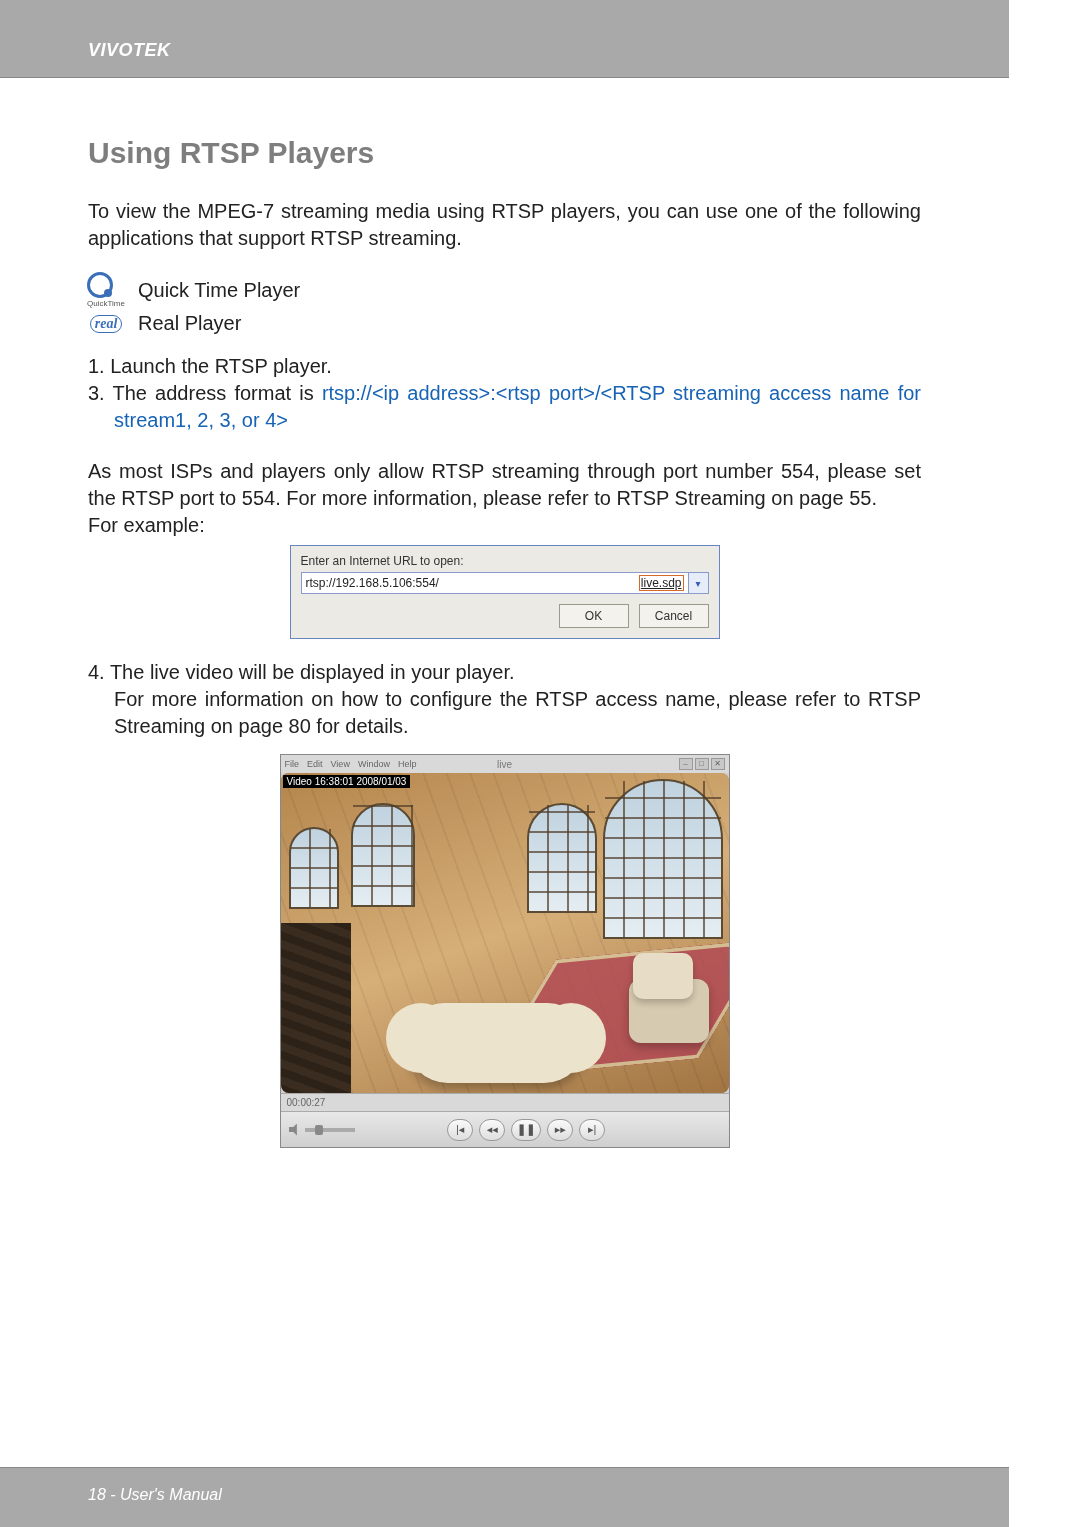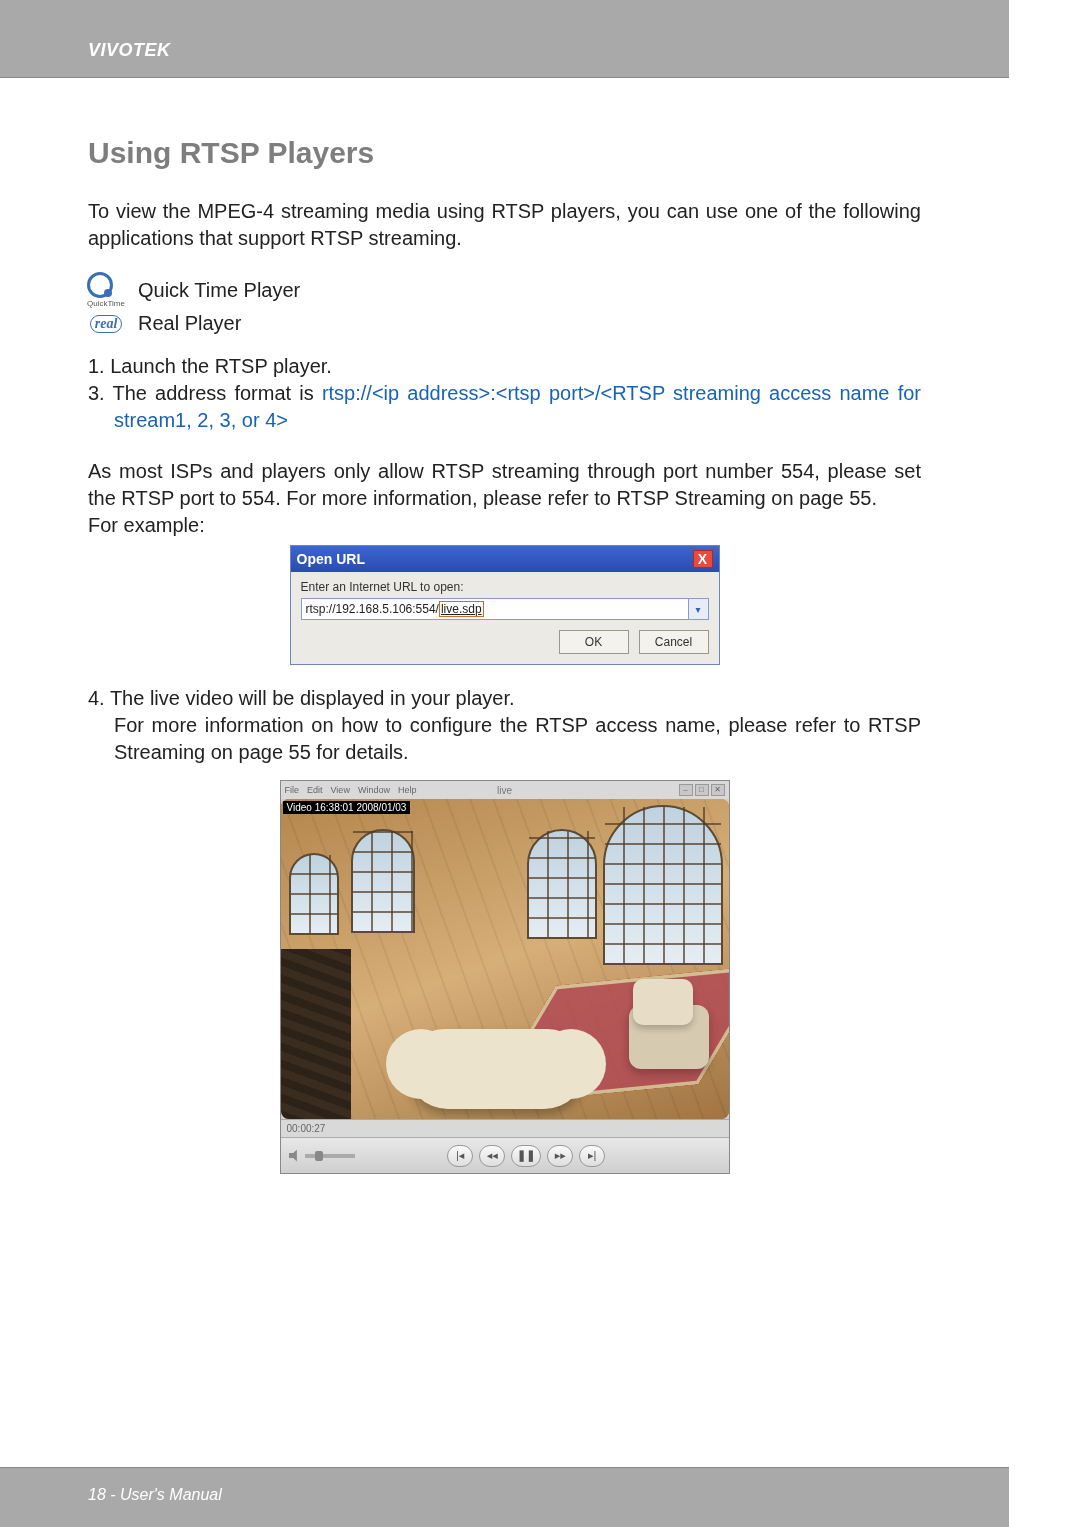--- a/index.html
+++ b/index.html
@@ -25,21 +25,21 @@
   .afternote { font-size: 20px; color: #222; line-height: 1.35; text-align: justify; margin-top: 18px; }
 
   
   .dialog-wrap { display: flex; justify-content: center; margin: 6px 0 20px 0; }
   .openurl { width: 430px; border: 1px solid #6a86c2; background: #eceae4; font-family: Tahoma, Arial, sans-serif; }
   .openurl-title { background: linear-gradient(#3c66d0, #2a4bb0); color: #fff; font-size: 14px; font-weight: bold; padding: 4px 6px; display: flex; justify-content: space-between; align-items: center; }
   .close-x { width: 20px; height: 18px; background: #e74b3e; border: 1px solid #b02a1f; color: #fff; font-size: 14px; line-height: 16px; text-align: center; font-weight: bold; }
   .openurl-body { padding: 8px 10px 10px 10px; }
   .openurl-label { font-size: 12px; color: #333; margin-bottom: 4px; }
   .openurl-row { display: flex; gap: 0; margin-bottom: 10px; }
-  .url-input-wrap { flex: 1; background: #fff; border: 1px solid #8a9acb; height: 22px; display: flex; align-items: center; padding: 0 4px; font-size: 12px; color: #222; }
+  .url-input-wrap { flex: 1; background: #fff; border: 1px solid #8a9acb; height: 22px; display: flex; align-items: center; padding: 0 4px; font-size: 12px; color: #222; justify-content: space-between; }
   .hl { border: 1px solid #d66a2a; padding: 0 1px; text-decoration: underline; }
   .dd-btn { width: 20px; height: 22px; background: #e6ecf8; border: 1px solid #8a9acb; border-left: none; display: flex; align-items: center; justify-content: center; color: #3a5bbd; font-size: 10px; }
   .dlg-buttons { display: flex; justify-content: flex-end; gap: 10px; }
   .dlg-btn { min-width: 70px; height: 24px; background: #f3f2ec; border: 1px solid #9a9a8a; font-size: 12px; color: #333; display: flex; align-items: center; justify-content: center; }
 
   .step4 { font-size: 20px; color: #222; line-height: 1.35; text-align: justify; padding-left: 26px; text-indent: -26px; margin-top: 20px; }
   .step4-cont { font-size: 20px; color: #222; line-height: 1.35; text-align: justify; padding-left: 26px; }
 
   
   .player-wrap { display: flex; justify-content: center; margin: 14px 0; }
@@ -89,21 +89,21 @@
 
   <div class="topbar">
     <div class="topbar-inner">
       <span class="brand">VIVOTEK</span>
     </div>
   </div>
 
   <div class="content">
     <h2 class="section">Using RTSP Players</h2>
 
-    <p class="body">To view the MPEG-4 streaming media using RTSP players, you can use one of the following applications that support RTSP streaming.</p>
+    <p class="body">To view the MPEG-7 streaming media using RTSP players, you can use one of the following applications that support RTSP streaming.</p>
 
     <div class="players">
       <div class="player-row">
         <div class="icon-box">
           <div>
             <div class="qt-icon"></div>
             <div class="qt-caption">QuickTime</div>
           </div>
         </div>
         <span class="player-label">Quick Time Player</span>
@@ -121,43 +121,39 @@
       <li>
         <span>3. The address format is </span><span class="url-text">rtsp://&lt;ip address&gt;:&lt;rtsp port&gt;/&lt;RTSP streaming access name for stream1, 2, 3, or 4&gt;</span>
       </li>
     </ol>
 
     <div class="afternote">As most ISPs and players only allow RTSP streaming through port number 554, please set the RTSP port to 554. For more information, please refer to RTSP Streaming on page 55.</div>
     <div class="afternote" style="text-align:left; margin-top:0;">For example:</div>
 
     <div class="dialog-wrap">
       <div class="openurl">
-        <div class="openurl-title">
-          <span>Open URL</span>
-          <span class="close-x">X</span>
-        </div>
         <div class="openurl-body">
           <div class="openurl-label">Enter an Internet URL to open:</div>
           <div class="openurl-row">
             <div class="url-input-wrap">
               <span>rtsp://192.168.5.106:554/</span>
                 <span class="hl">live.sdp</span>
             </div>
             <div class="dd-btn">▾</div>
           </div>
           <div class="dlg-buttons">
             <div class="dlg-btn">OK</div>
             <div class="dlg-btn">Cancel</div>
           </div>
         </div>
       </div>
     </div>
 
     <div class="step4">4. The live video will be displayed in your player.</div>
-    <div class="step4-cont">For more information on how to configure the RTSP access name, please refer to RTSP Streaming on page 55 for details.</div>
+    <div class="step4-cont">For more information on how to configure the RTSP access name, please refer to RTSP Streaming on page 80 for details.</div>
 
     <div class="player-wrap">
       <div class="vplayer">
         <div class="vplayer-menu">
           <span>File</span>
           <span>Edit</span>
           <span>View</span>
           <span>Window</span>
           <span>Help</span>
           <span class="vplayer-title">live</span>

